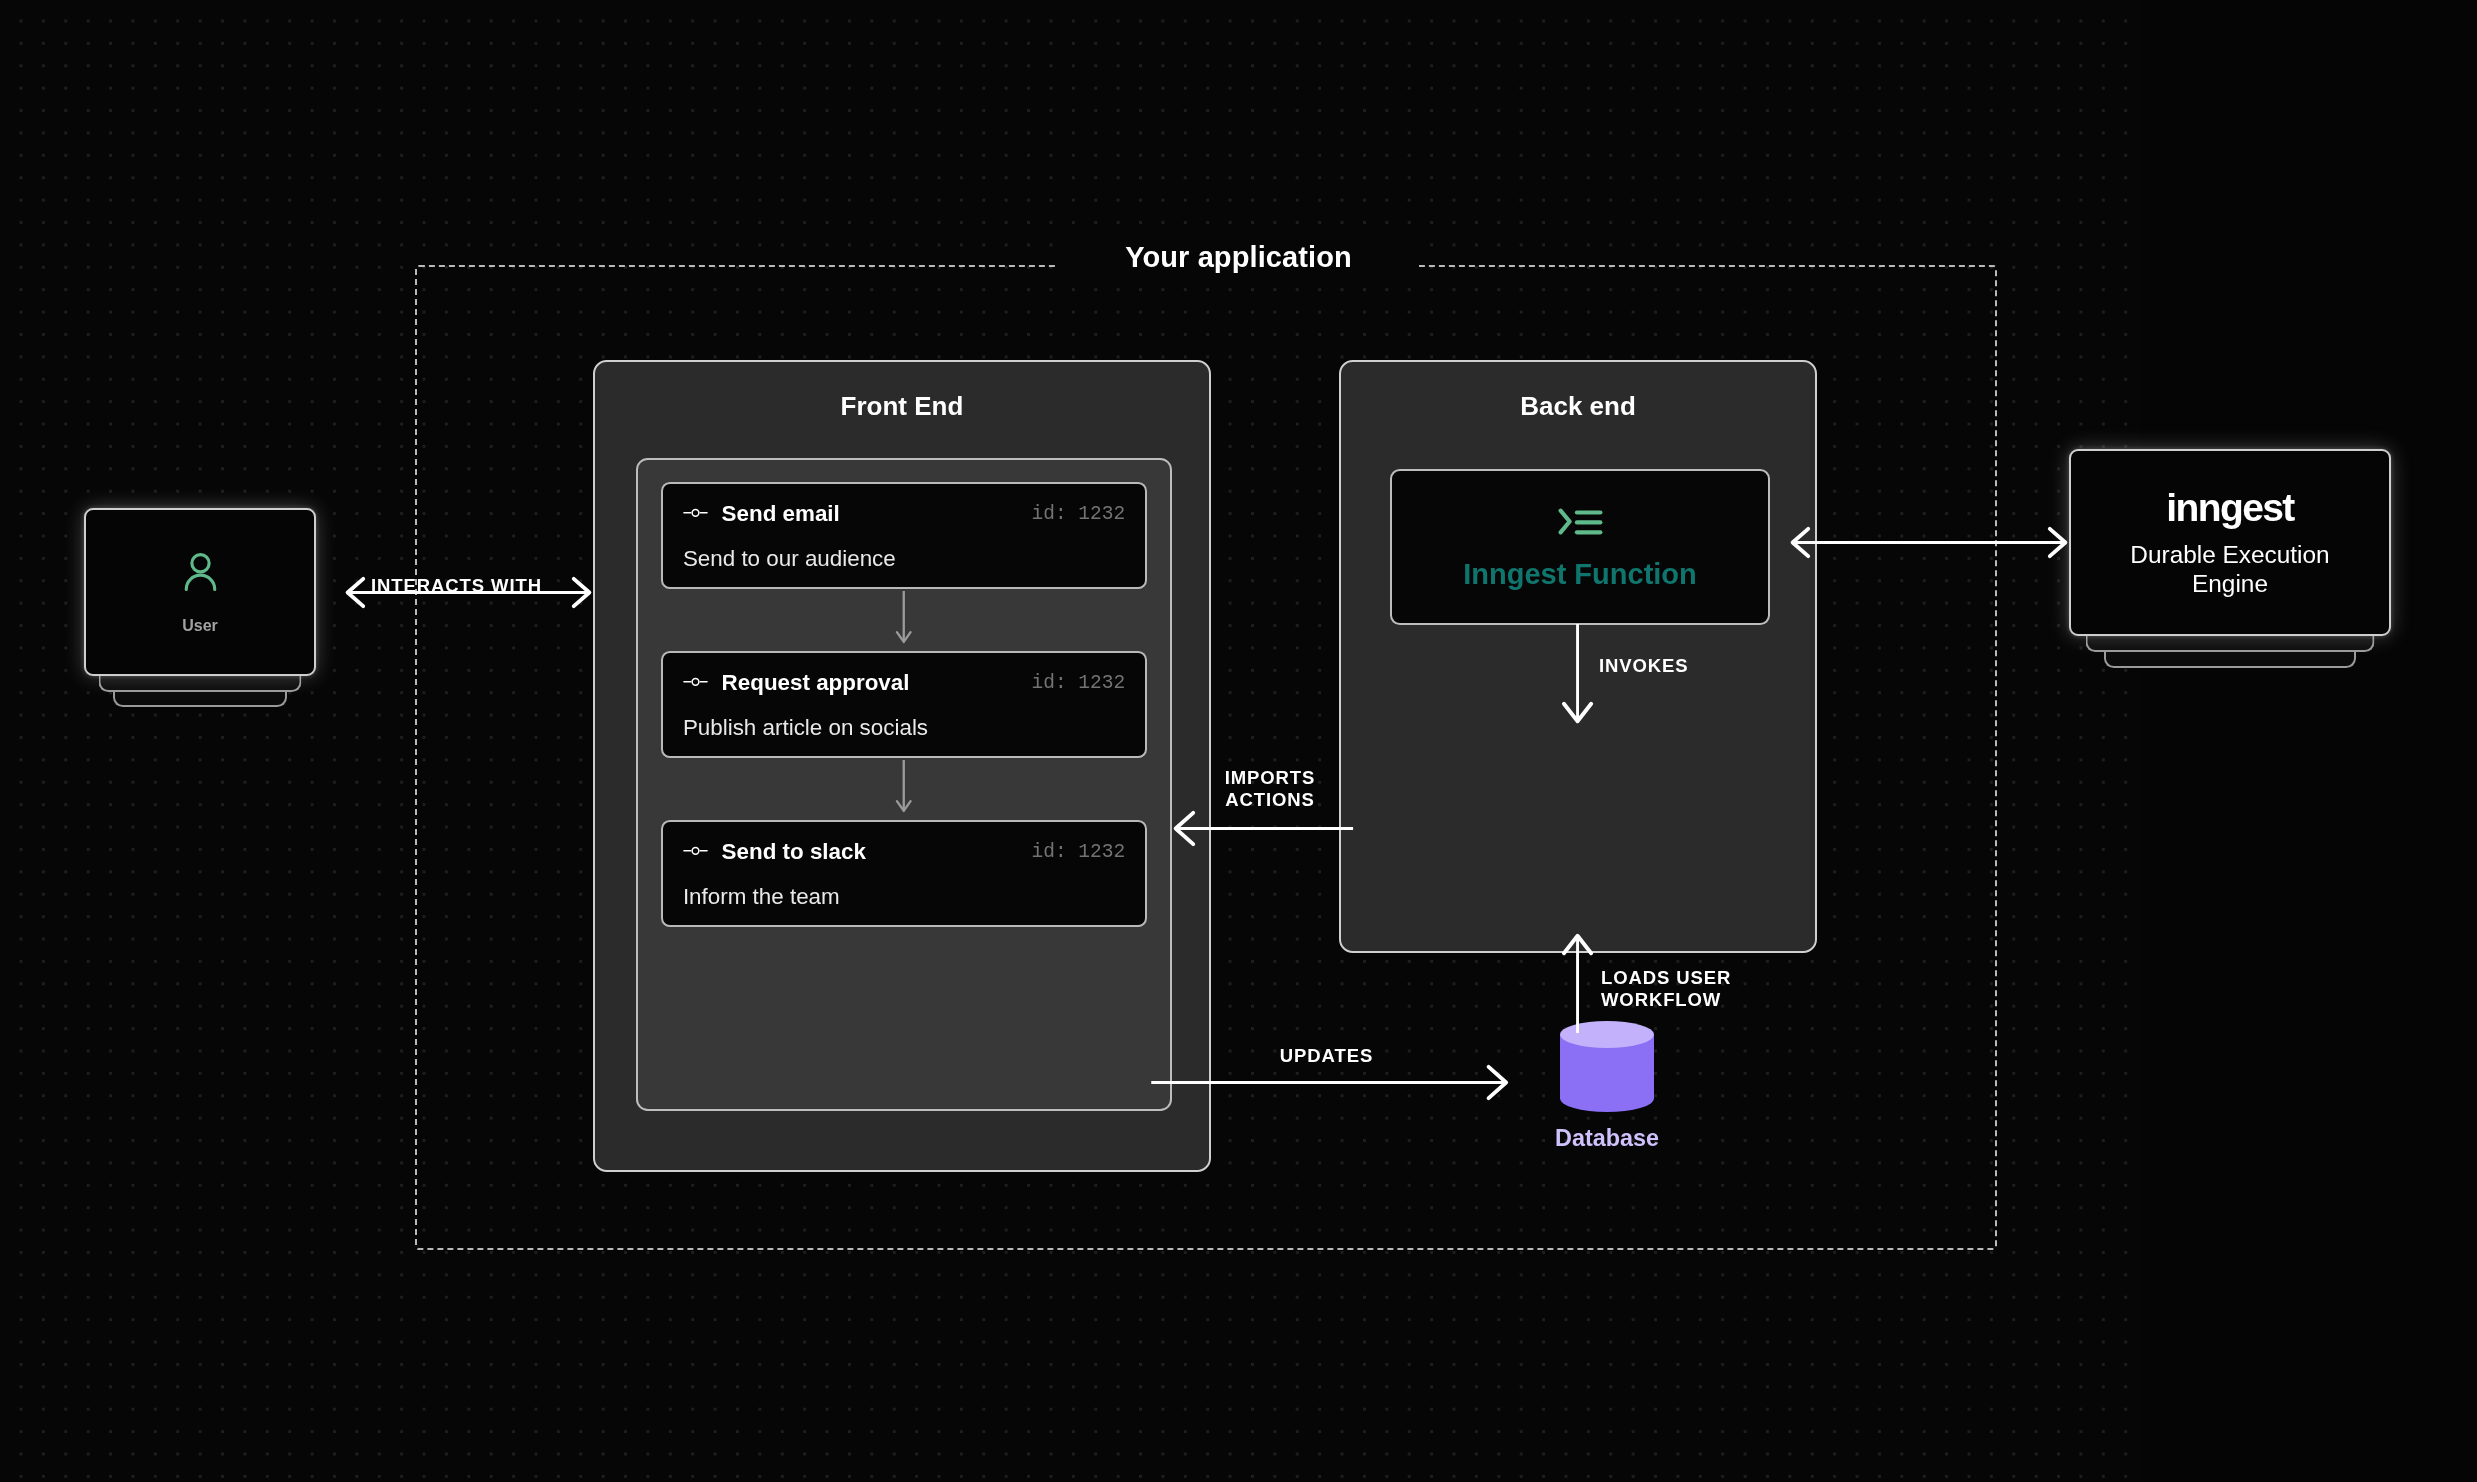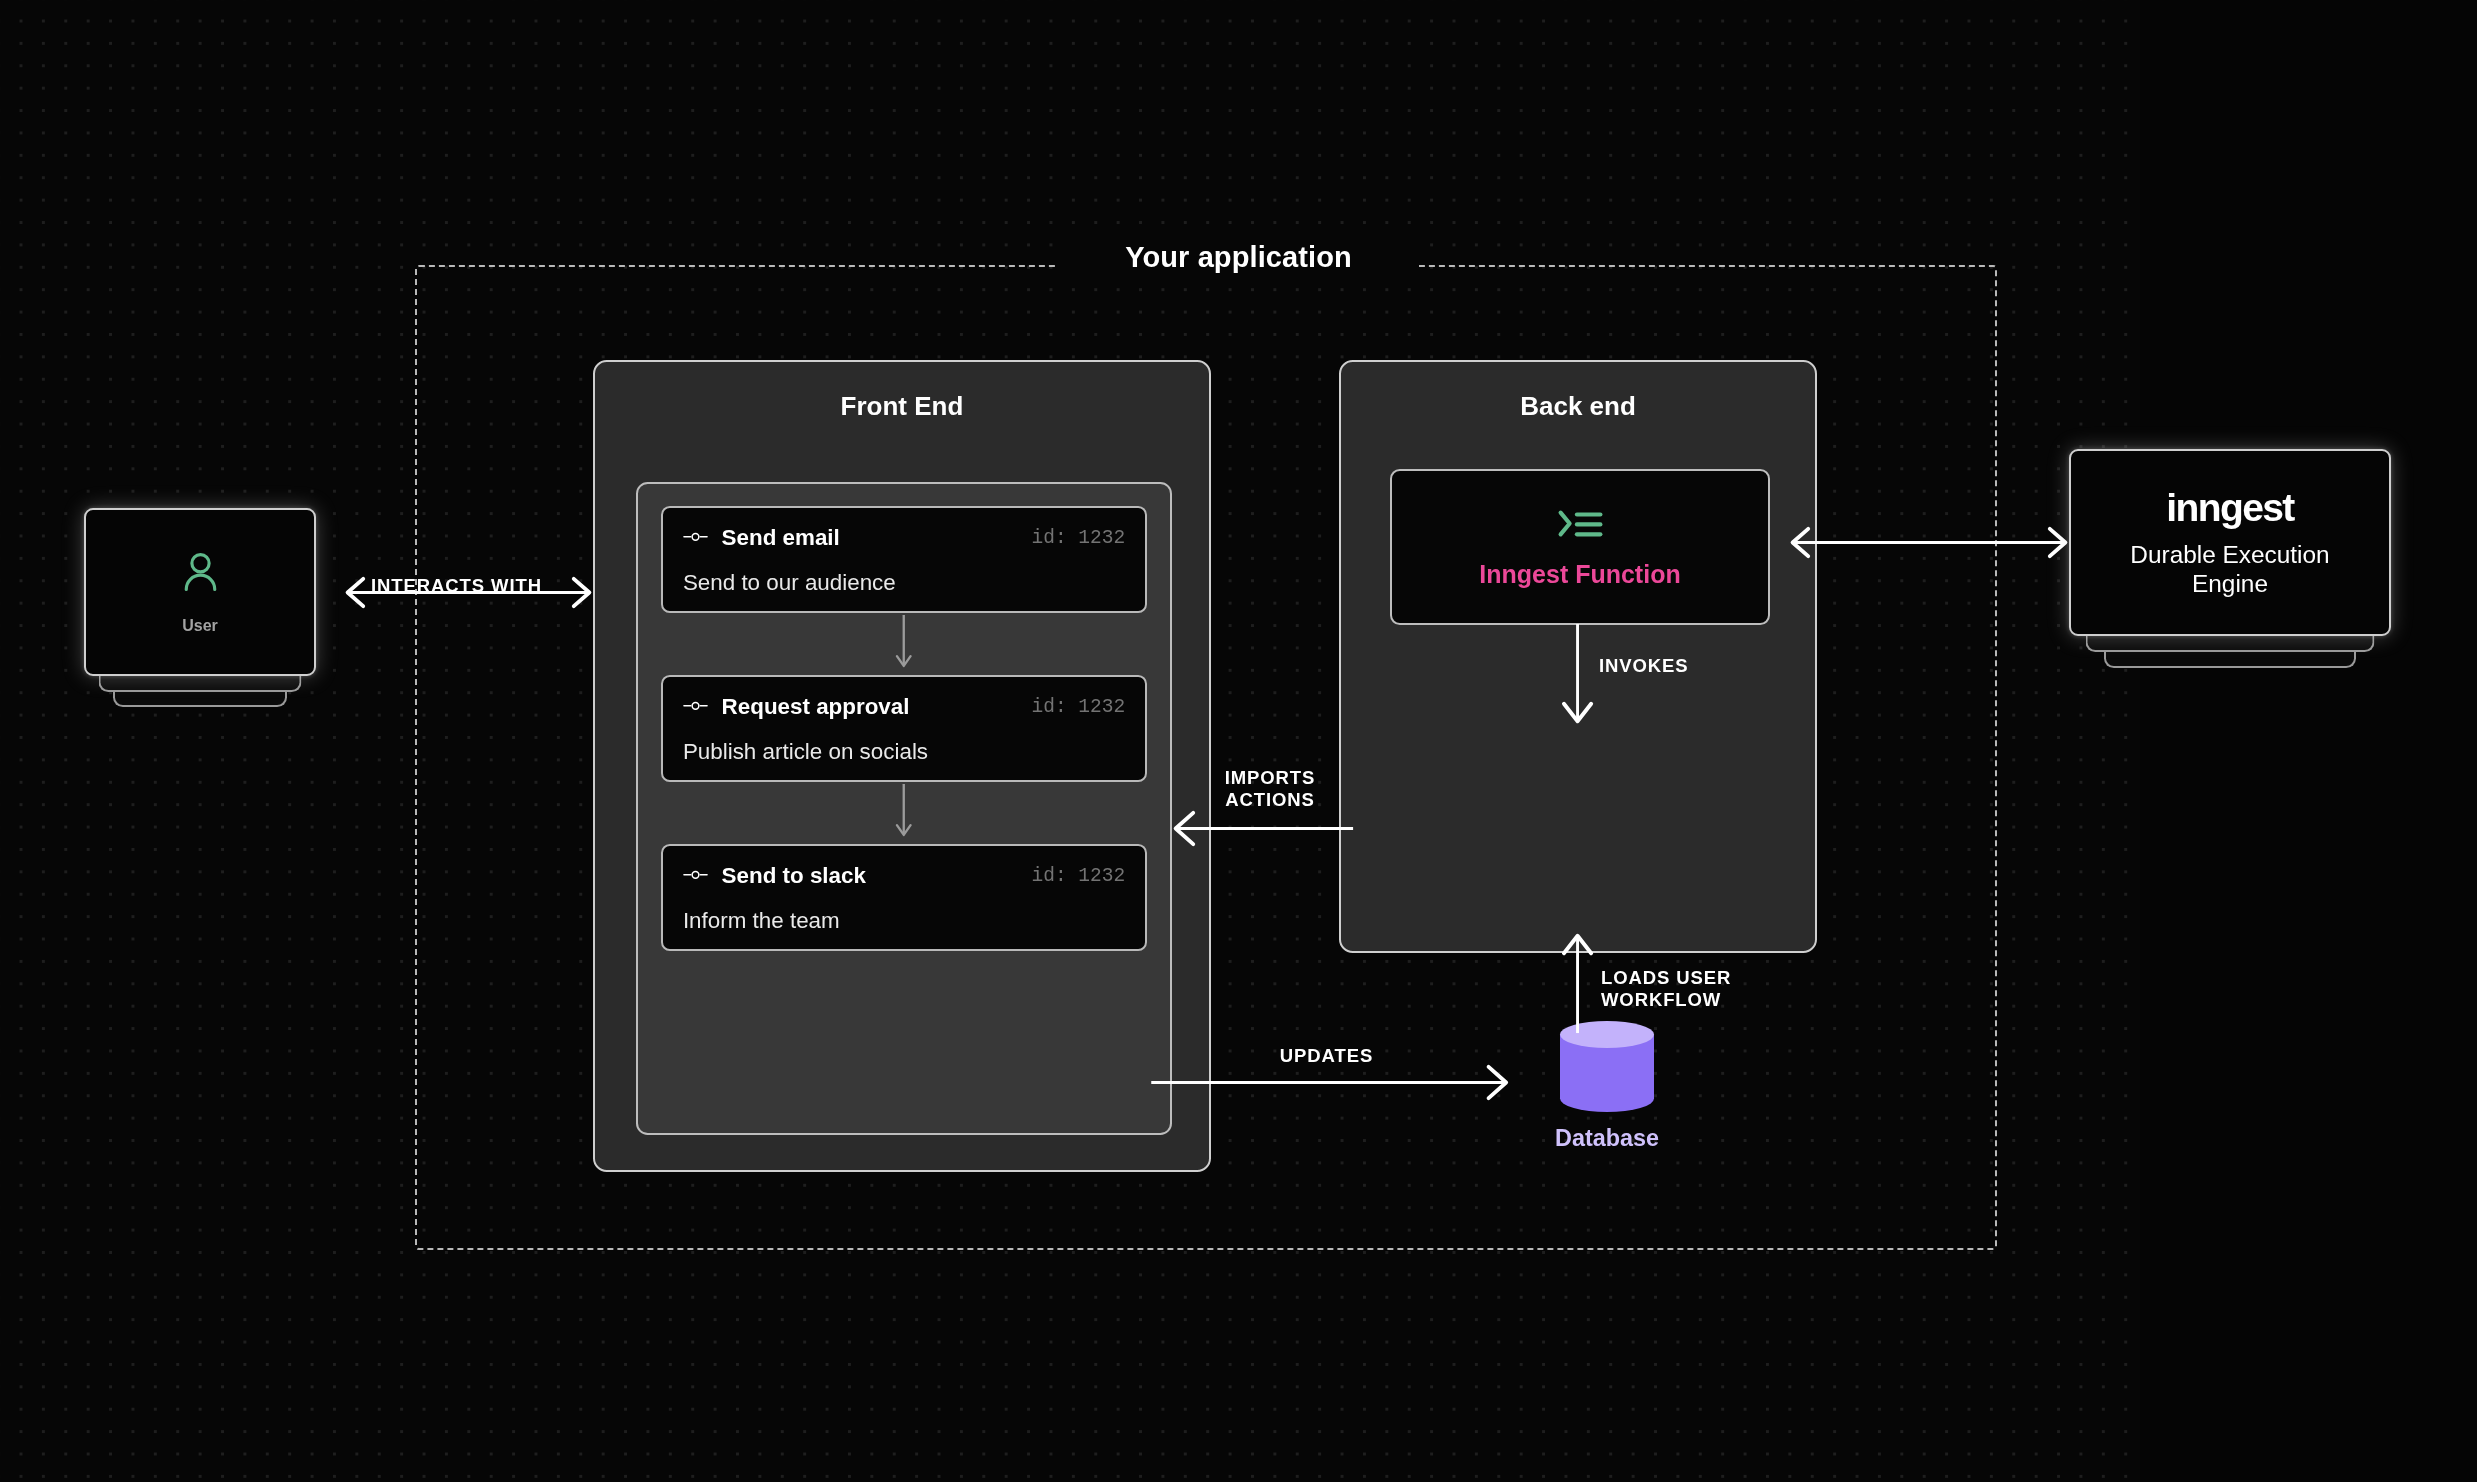--- a/index.html
+++ b/index.html
@@ -96,21 +96,21 @@
     color: #ffffff; font-size: 26px; font-weight: 600;
   }
   #frontend-panel { left: 593px; top: 360px; width: 618px; height: 812px; }
   #frontend-panel .panel-title { top: 29px; }
   #backend-panel  { left: 1339px; top: 360px; width: 478px; height: 593px; }
   #backend-panel  .panel-title { top: 29px; }
 
   
   .workflow-box {
     position: absolute;
-    left: 41px; top: 120px;
+    left: 41px; top: 96px;
     width: 536px; height: 653px;
     background: #383838;
     border: 2px solid #bdbdbd;
     border-radius: 11.7px;
     padding: 21.5px 23.4px;
   }
 
   
   .wf-card {
     position: relative;
@@ -137,21 +137,21 @@
   .be-card {
     position: absolute;
     background: #060606;
     border: 2px solid #bdbdbd;
     border-radius: 9.8px;
     display: flex; flex-direction: column;
     align-items: center; justify-content: center;
   }
   #inngest-fn-card { left: 49px; top: 107px; width: 380px; height: 156px; }
   #wf-def-card     { left: 49px; top: 359px; width: 380px; height: 185px; }
-  .be-title { color: #ec4899; font-size: 25px; font-weight: 700; margin-top: 13.7px; }
+  .be-title { color: #0f766e; font-size: 29px; font-weight: 700; margin-top: 13.7px; }
   .be-sub   { color: #ffffff; font-size: 20.5px; font-weight: 600; margin-top: 5.9px; }
 
   
   #database-node { position: absolute; left: 1529px; top: 1021px; width: 156px; }
   .db-cyl { position: relative; width: 94px; height: 90px; margin: 0 auto; }
   .db-body {
     position: absolute; left: 0; top: 13.7px;
     width: 94px; height: 64px;
     background: #8b6ff5;
   }

